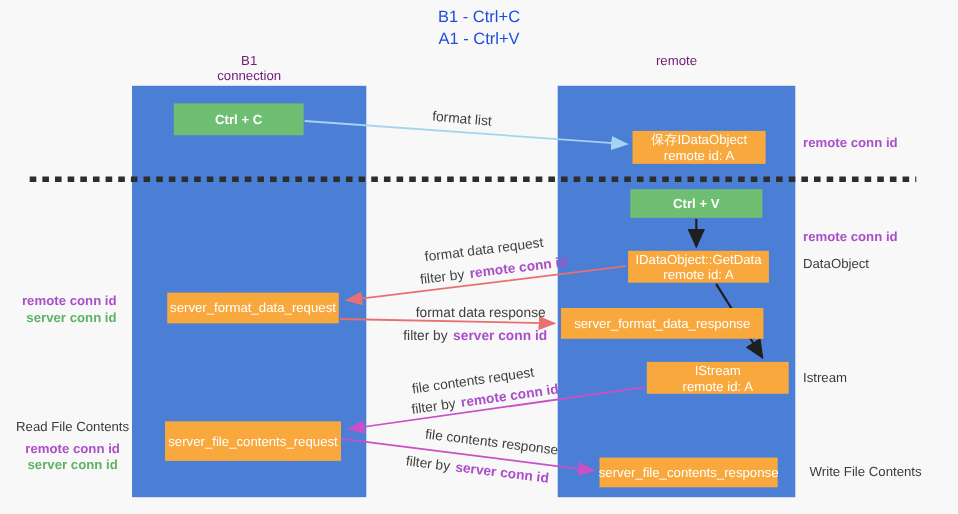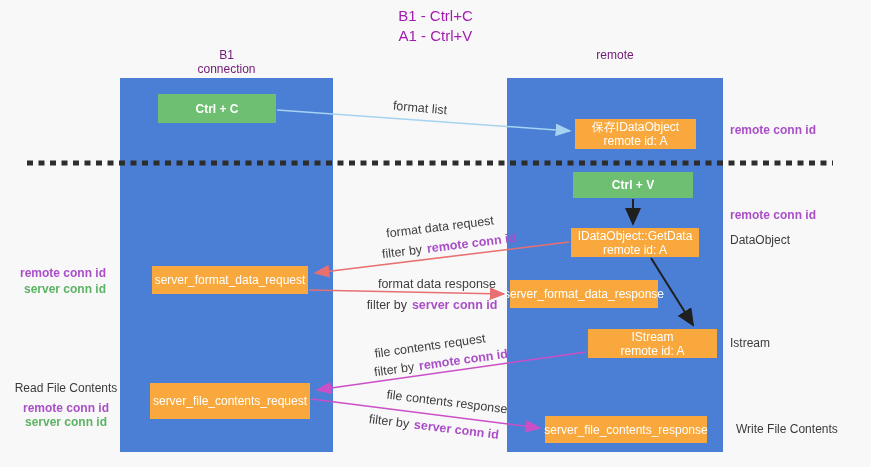--- a/index.html
+++ b/index.html
@@ -1,20 +1,20 @@
 <!DOCTYPE html>
 <html><head>
 <meta charset="utf-8">
 <style>
   html,body{margin:0;padding:0;}
   body{background:#f7f7f7;font-family:"Liberation Sans","DejaVu Sans",sans-serif;}
   .canvas{position:relative;width:871px;height:467px;background:#f8f8f8;overflow:hidden;}
 
   .title{position:absolute;left:0;top:6px;width:871px;text-align:center;
-         font-size:15px;line-height:20px;color:#a21caf;}
+         font-size:15px;line-height:20px;color:#1d4ed8;}
 
   .lane-header{position:absolute;top:48px;text-align:center;font-size:12px;
                line-height:14px;color:#701a75;}
   .lane-header.left{left:120px;width:213px;}
   .lane-header.right{left:507px;width:216px;}
 
   .lane{position:absolute;top:78px;height:374px;background:#4a7fd5;}
   .lane.left{left:120px;width:213px;}
   .lane.right{left:507px;width:216px;}
 
@@ -112,21 +112,21 @@
 
   <div class="node orange two" style="left:588px;top:329px;width:129px;height:29px;">
     <div>IStream</div>
     <div>remote id: A</div>
   </div>
 
   <div class="node orange" style="left:152px;top:266px;width:156px;height:28px;">
     <div>server_format_data_request</div>
   </div>
 
-  <div class="node orange" style="left:510px;top:280px;width:148px;height:28px;">
+  <div class="node orange" style="left:510px;top:280px;width:184px;height:28px;">
     <div>server_format_data_response</div>
   </div>
 
   <div class="node orange" style="left:150px;top:383px;width:160px;height:36px;">
     <div>server_file_contents_request</div>
   </div>
 
   <div class="node orange" style="left:545px;top:416px;width:162px;height:27px;align-items:center;">
     <div>server_file_contents_response</div>
   </div>

